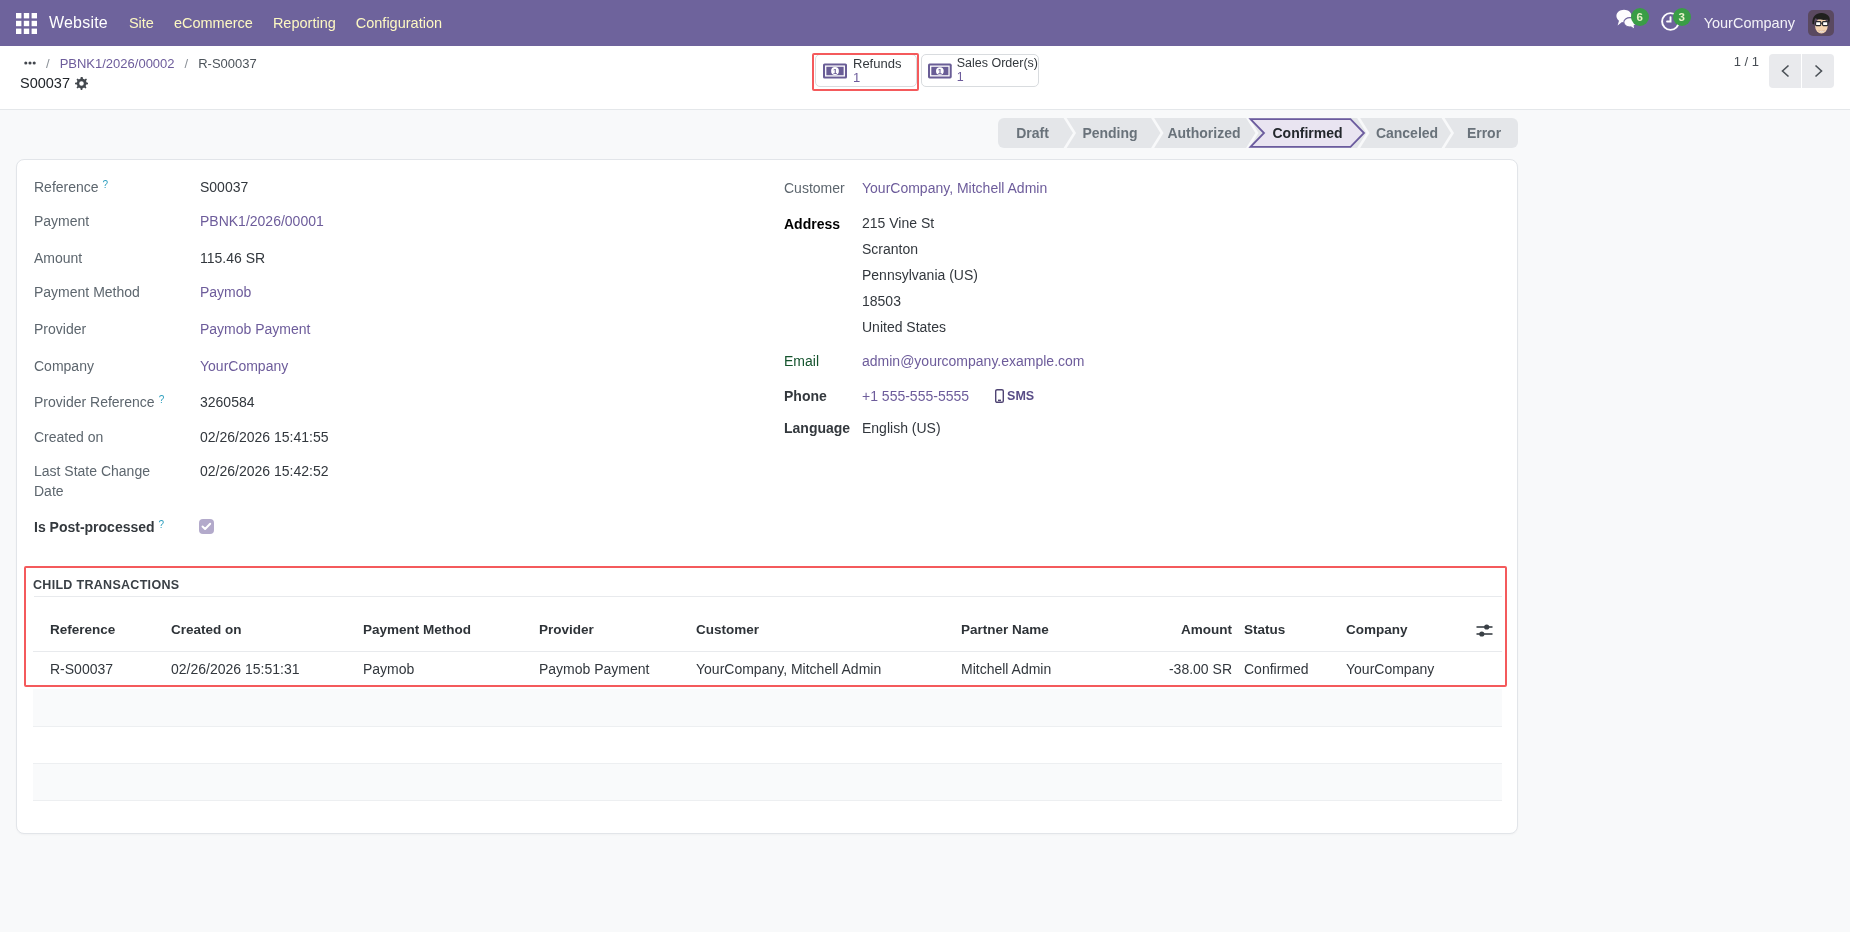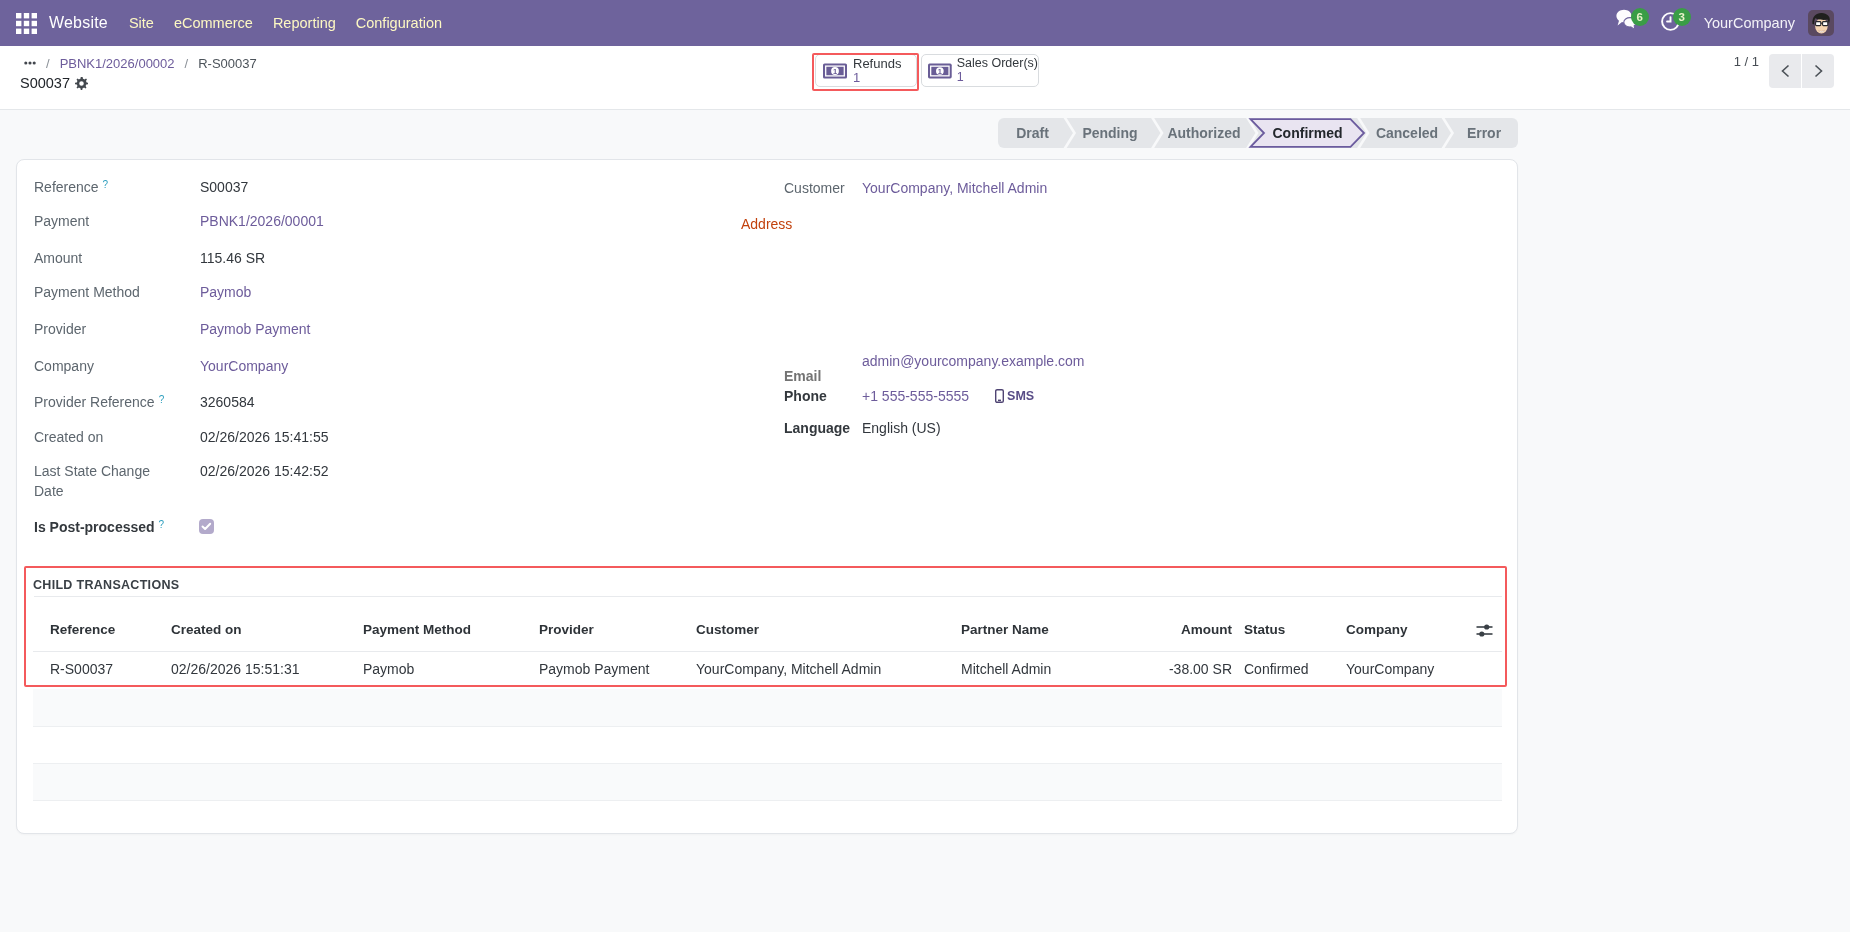--- a/index.html
+++ b/index.html
@@ -209,22 +209,23 @@
         <span class="qm">?</span>
       </div>
     <div style="position:absolute; left:182px; top:359px; width:14.5px; height:14.5px; background:#b3aacb; border-radius:4px;"><svg width="14.5" height="14.5" viewBox="0 0 14 14">
           <path d="M3.4 7.2 L5.9 9.7 L10.8 4.6" fill="none" stroke="#fff" stroke-width="1.9" stroke-linecap="round" stroke-linejoin="round"></path>
         </svg></div>
 
     <div class="fieldrow flabel" style="left:767px; top:20px;">Customer</div>
     <div class="fieldrow" style="left:845px; top:20px;">
         <a class="fvalue" href="#">YourCompany, Mitchell Admin</a>
       </div>
-    <div class="fieldrow flabel" style="left:724px; top:56px; font-weight:normal; color:#c2410c;">Address</div>
-    <div class="fieldrow flabel" style="left:767px; top:208px; font-weight:bold; color:#737373;">Email</div>
+    <div class="fieldrow flabel" style="left:767px; top:56px; font-weight:bold; color:#000000;">Address</div>
+    <div class="fvalue" style="position:absolute; left:845px; top:50px; line-height:26.1px;">215 Vine St<br>Scranton<br>Pennsylvania (US)<br>18503<br>United States</div>
+    <div class="fieldrow flabel" style="left:767px; top:193px; font-weight:normal; color:#14532d;">Email</div>
     <div class="fieldrow" style="left:845px; top:193px;">
         <a class="fvalue" href="#">admin@yourcompany.example.com</a>
       </div>
     <div class="fieldrow flabel" style="left:767px; top:228px; font-weight:bold; color:#33383d;">Phone</div>
     <div class="fieldrow" style="left:845px; top:228px;">
         <a class="fvalue" href="#">+1 555-555-5555</a>
       <span style="margin-left:14px; display:flex; align-items:center;padding-left:12px;">
           <svg width="9" height="14" viewBox="0 0 9 14">
             <rect x="0.7" y="0.7" width="7.6" height="12.6" rx="1.4" fill="none" stroke="#4f4473" stroke-width="1.4"></rect>
             <rect x="3" y="10.6" width="3" height="1.5" fill="#4f4473"></rect>

